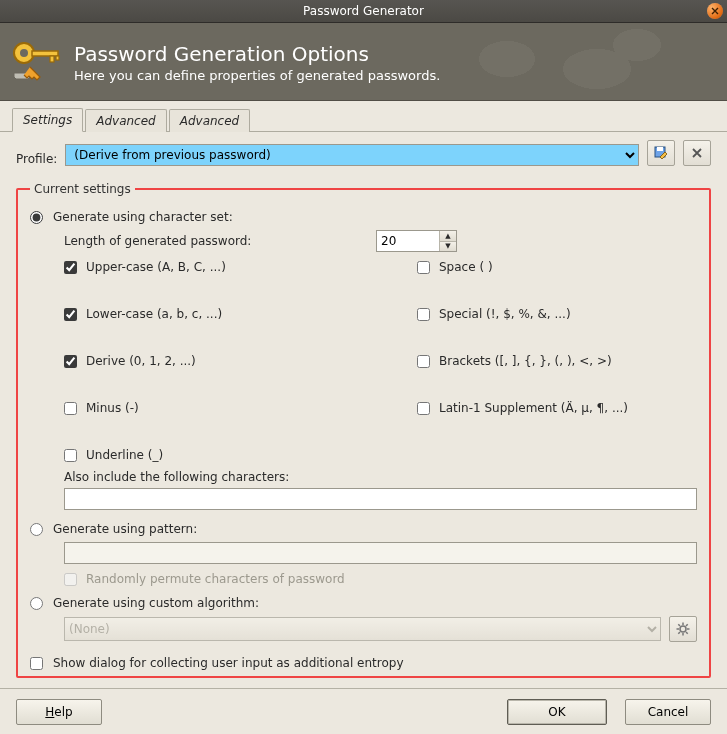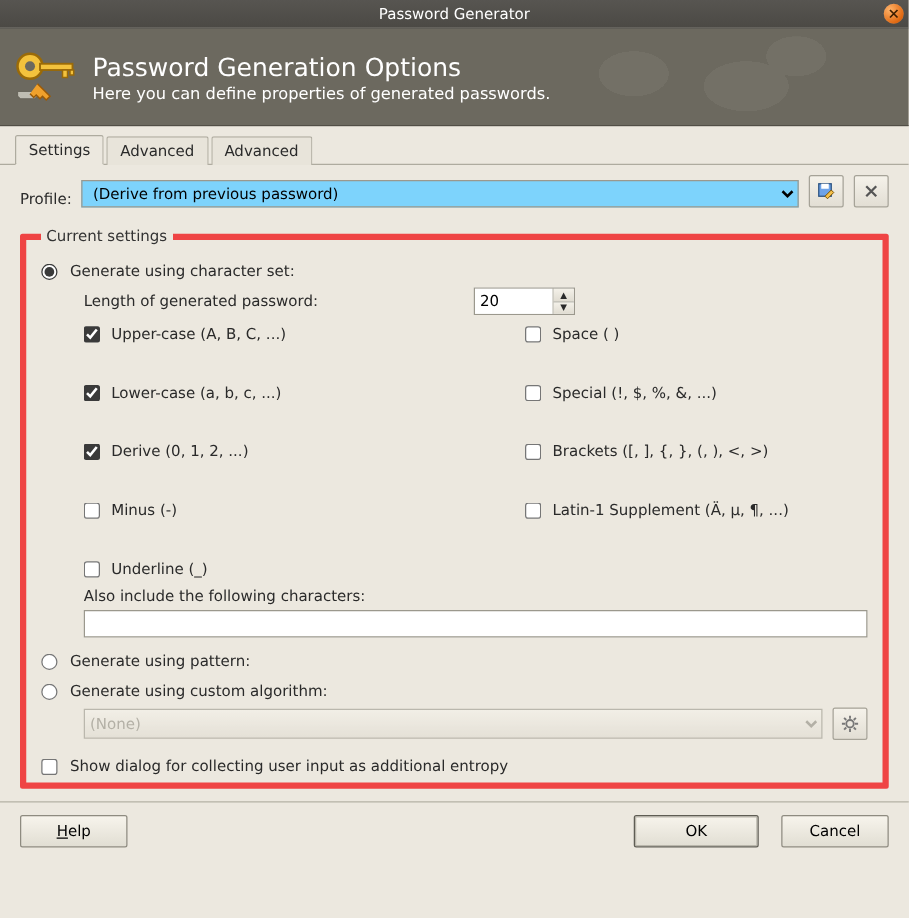--- a/index.html
+++ b/index.html
@@ -92,20 +92,21 @@
     gap: 2px;
   }
   .tab {
     padding: 4px 10px;
     border: 1px solid #aeab9f;
     border-bottom: none;
     border-radius: 2px 2px 0 0;
     background:#e8e4da;
     position:relative;
     top:1px;
+    font-style:italic;
   }
   .tab.active {
     background:#ece8df;
     border-bottom:1px solid #ece8df;
     font-weight: normal;
   }
 
   .content {
     padding: 8px 16px 0 16px;
   }
@@ -122,21 +123,21 @@
   }
   .iconbtn {
     width:26px; height:24px;
     display:flex; align-items:center; justify-content:center;
     border:1px solid #a6a398;
     background:linear-gradient(#f5f2ea,#e2ded4);
     border-radius:2px;
   }
 
   fieldset.group {
-    border:5px solid #ef4444;
+    border:2px solid #ef4444;
     border-radius:2px;
     margin:4px 0 10px 0;
     padding:10px 12px 6px 12px;
   }
   fieldset.group > legend {
     padding:0 4px;
     color:#333;
   }
 
   .radio-row {
@@ -346,20 +347,27 @@
 
     <div class="also-row">
       <label>Also include the following characters:</label>
       <input type="text" class="textfield" value="" style="">
     </div>
 
     <label class="radio-row" style="margin-top:12px">
       <input type="radio" name="mode" style="">
       <span>Generate using pattern:</span>
     </label>
+    <div class="pattern-block">
+      <input type="text" class="textfield" disabled="" value="" style="">
+      <label class="cb disabled">
+        <input type="checkbox" disabled="" style="">
+          <span>Randomly permute characters of password</span>
+      </label>
+    </div>
 
     <label class="radio-row" style="margin-top:10px">
       <input type="radio" name="mode" style="">
       <span>Generate using custom algorithm:</span>
     </label>
     <div class="algo-row">
       <select disabled="">
         <option>(None)</option>
       </select>
       <div class="iconbtn">

